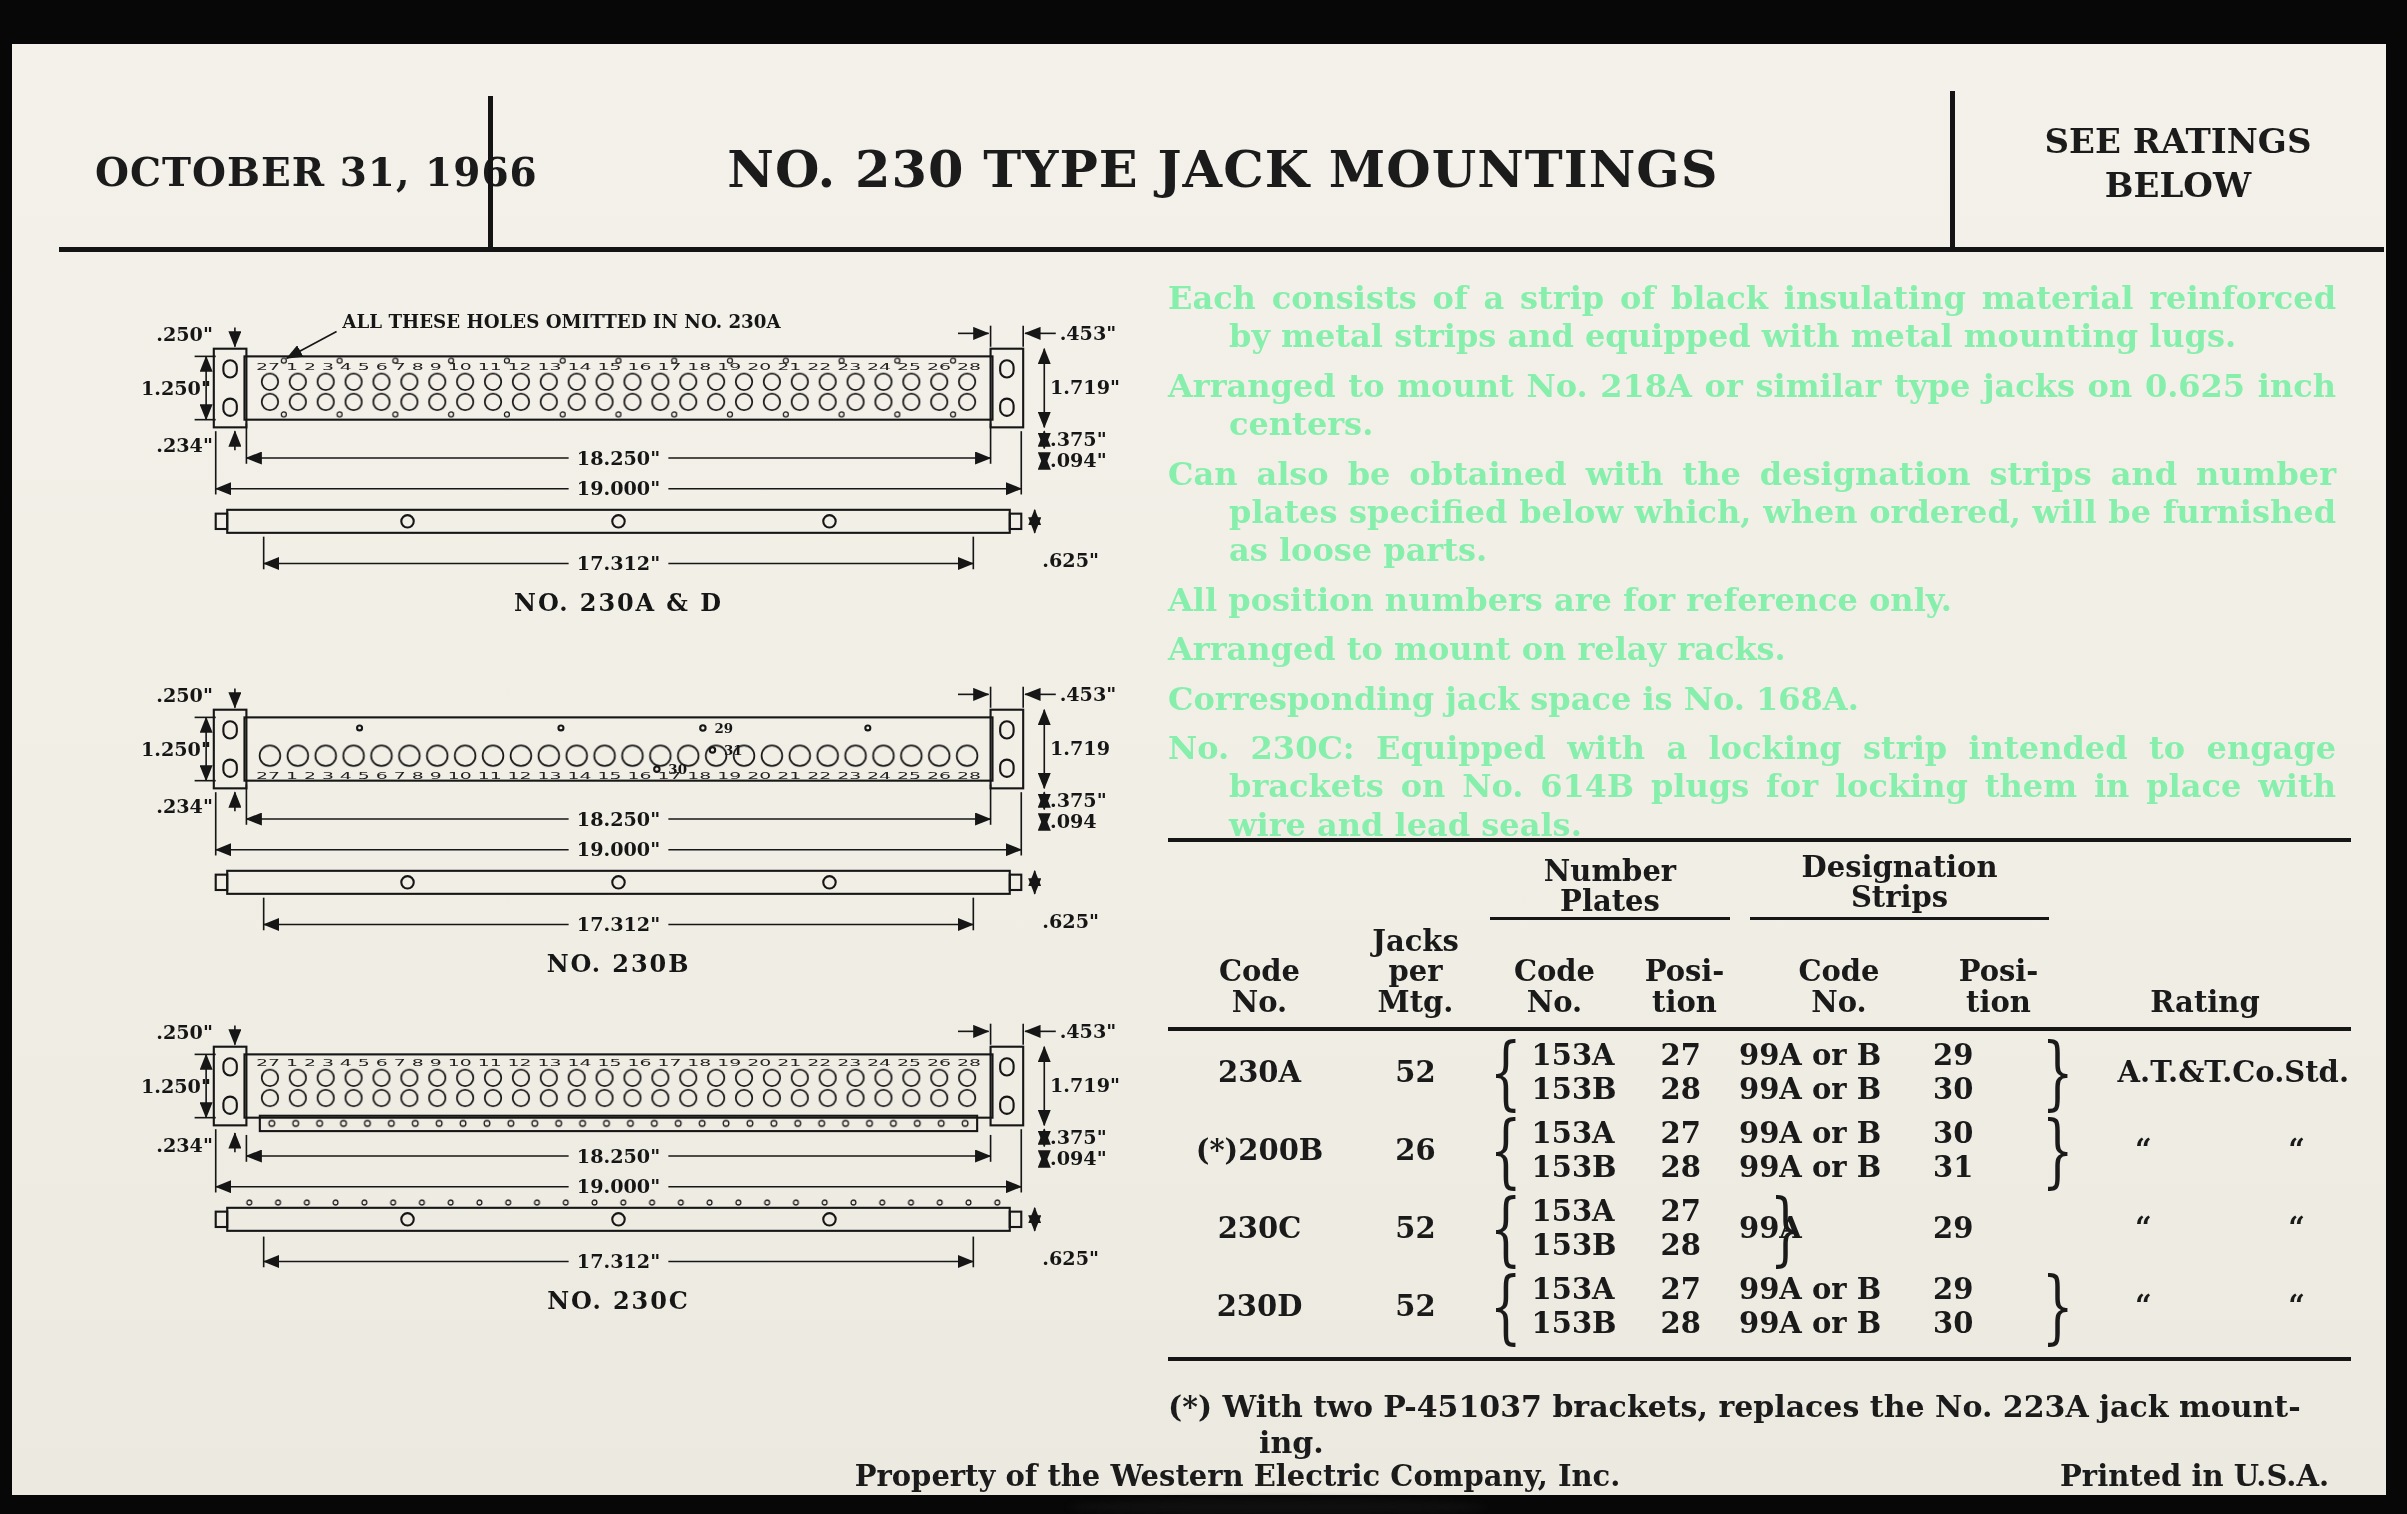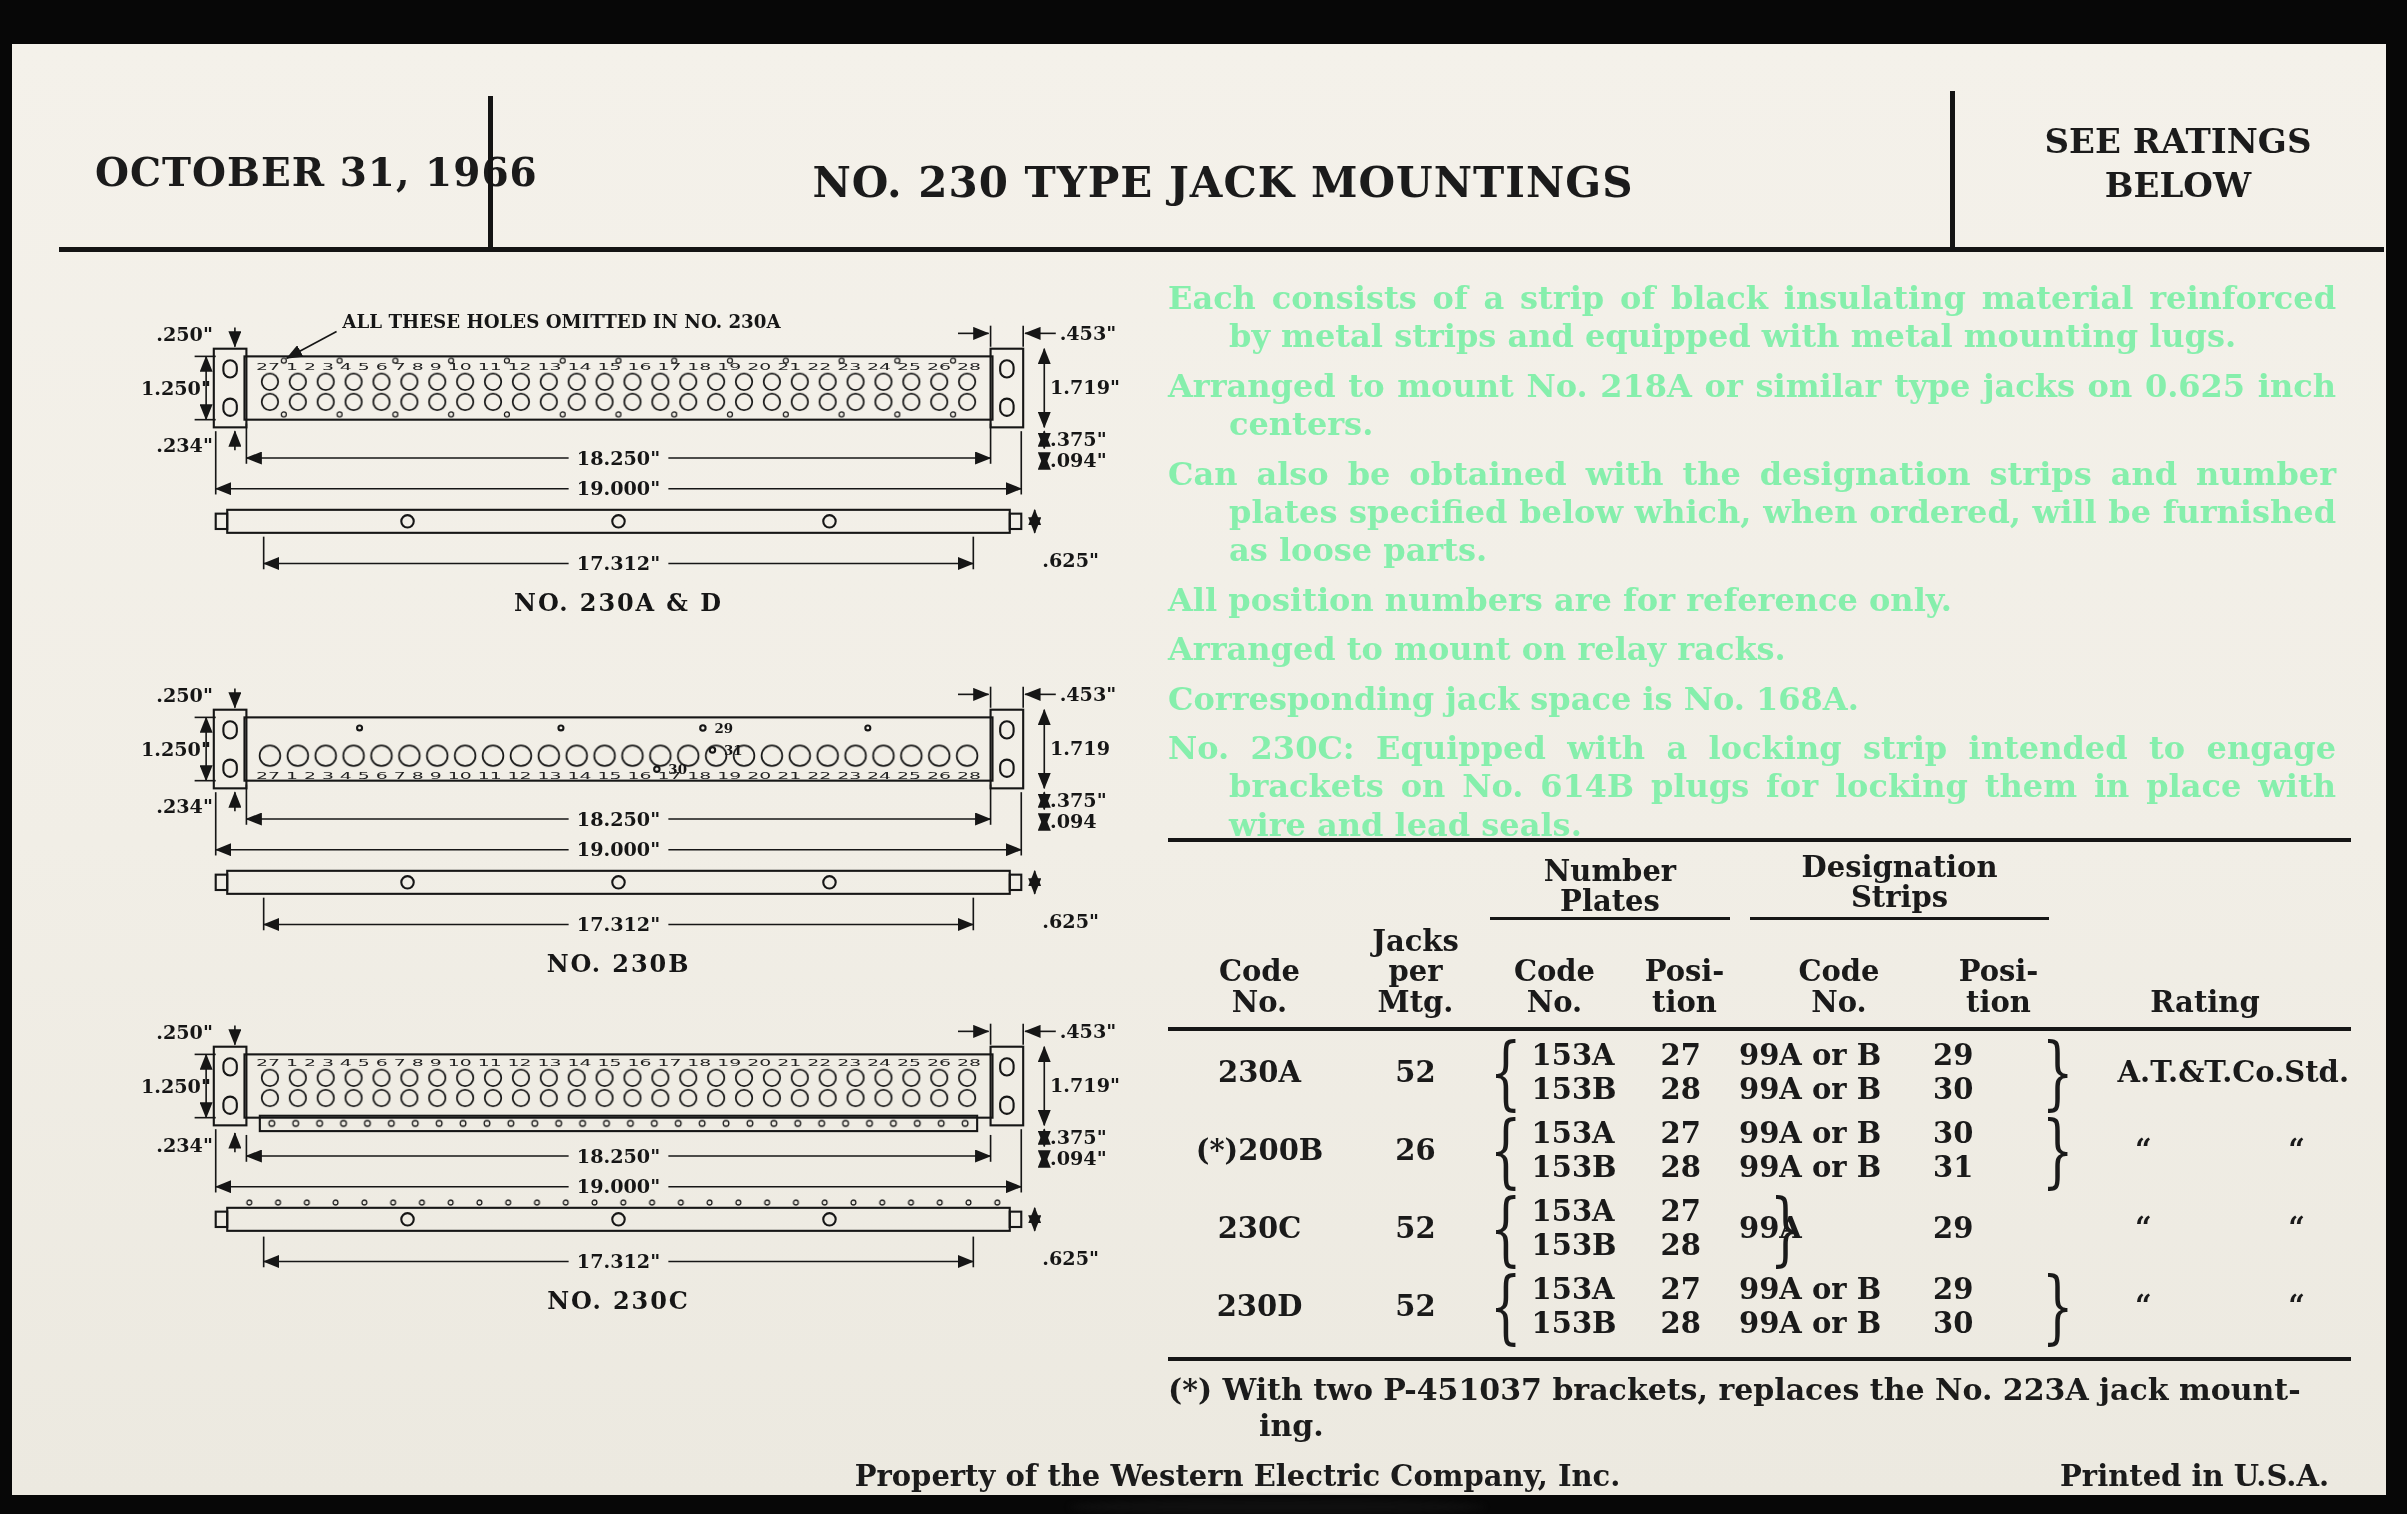--- a/index.html
+++ b/index.html
@@ -12,21 +12,21 @@
     text-decoration:underline;
   }
   .paper {
     position:absolute; left:12px; top:44px; width:2374px; height:1451px;
     background:linear-gradient(180deg,#f4f1ea 0%,#f1eee6 55%,#ece9e0 100%);
   }
   .abs { position:absolute; }
 
   
   .date { left:95px; top:149px; font-size:39px; font-weight:bold; letter-spacing:1px; }
-  .title { left:515px; top:139px; width:1416px; text-align:center; font-size:42px; font-weight:bold; letter-spacing:1px;margin-top:19px; }
+  .title { left:515px; top:139px; width:1416px; text-align:center; font-size:51px; font-weight:bold; letter-spacing:1px; }
   .ratings-note { left:1980px; top:119px; width:396px; text-align:center; font-size:34px; font-weight:bold; white-space:pre-line; line-height:1.3; }
   .vrule { width:5px; background:#141414; }
   .vrule-l { left:488px; top:96px; height:152px; }
   .vrule-r { left:1950px; top:91px; height:157px; }
   .hrule { left:59px; top:247px; width:2325px; height:5px; background:#141414; }
 
   
   .paras { left:1168px; top:279px; width:1168px; }
   .paras p {
     font-size:32px; font-weight:bold; line-height:1.2; text-align:justify;
@@ -60,21 +60,21 @@
   .tbody { border-bottom:4px solid #161616; padding:2px 0 12px; }
   .trow { display:grid; grid-template-columns:183px 129px 259px 319px 1fr; align-items:center; padding:5px 0; }
   .td.code, .td.jacks { text-align:center; }
   .td.np, .td.ds { display:flex; align-items:center; }
   .pairs { display:grid; grid-template-columns:129px 99px; line-height:34px; }
   .pairs.dspair { grid-template-columns:194px 99px; }
   .p-code, .p-pos { text-align:left; }
   .brace { font-size:81px; line-height:67px; font-weight:normal; transform:scaleX(.62); color:#1a1a1a; }
   .td.rating { display:flex; align-items:flex-start; justify-content:flex-end; padding-right:2px; }
   .td.rating.dittos { justify-content:space-between; padding:0 46px 0 77px; }
-  .footnote { margin-top:11px; font-size:30px; font-weight:bold; white-space:pre-line;
+  .footnote { margin-top:28px; font-size:30px; font-weight:bold; white-space:pre-line;
               padding-left:91px; text-indent:-91px; line-height:1.2; }
 
   
   .footer-property { left:792px; top:1459px; width:891px; text-align:center; font-size:29px; font-weight:bold; }
   .footer-printed { left:2020px; top:1459px; width:309px; text-align:right; font-size:29px; font-weight:bold; }
   .smudge { left:1069px; top:1499px; width:416px; height:16px; background:#101010; border-radius:50%; filter:blur(3px); opacity:.9; }
 </style>
 </head>
 <body>
 

